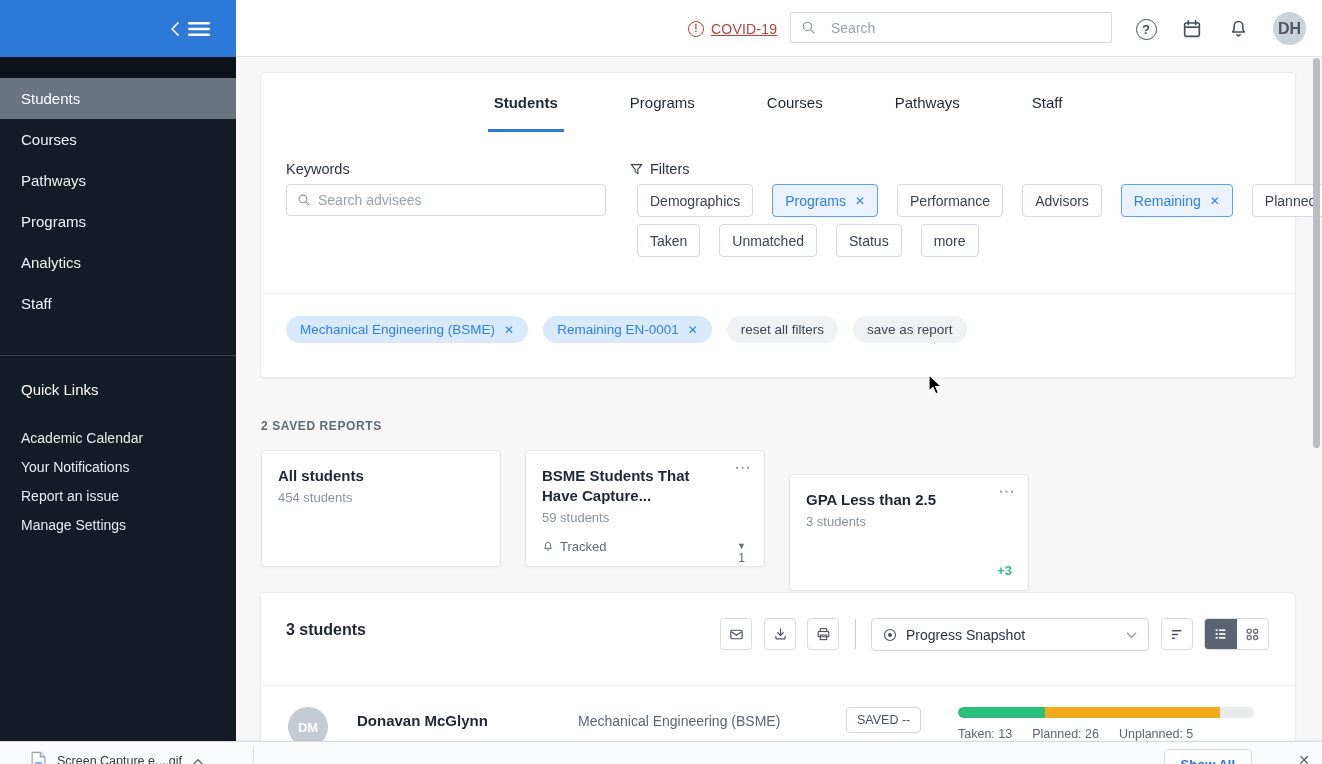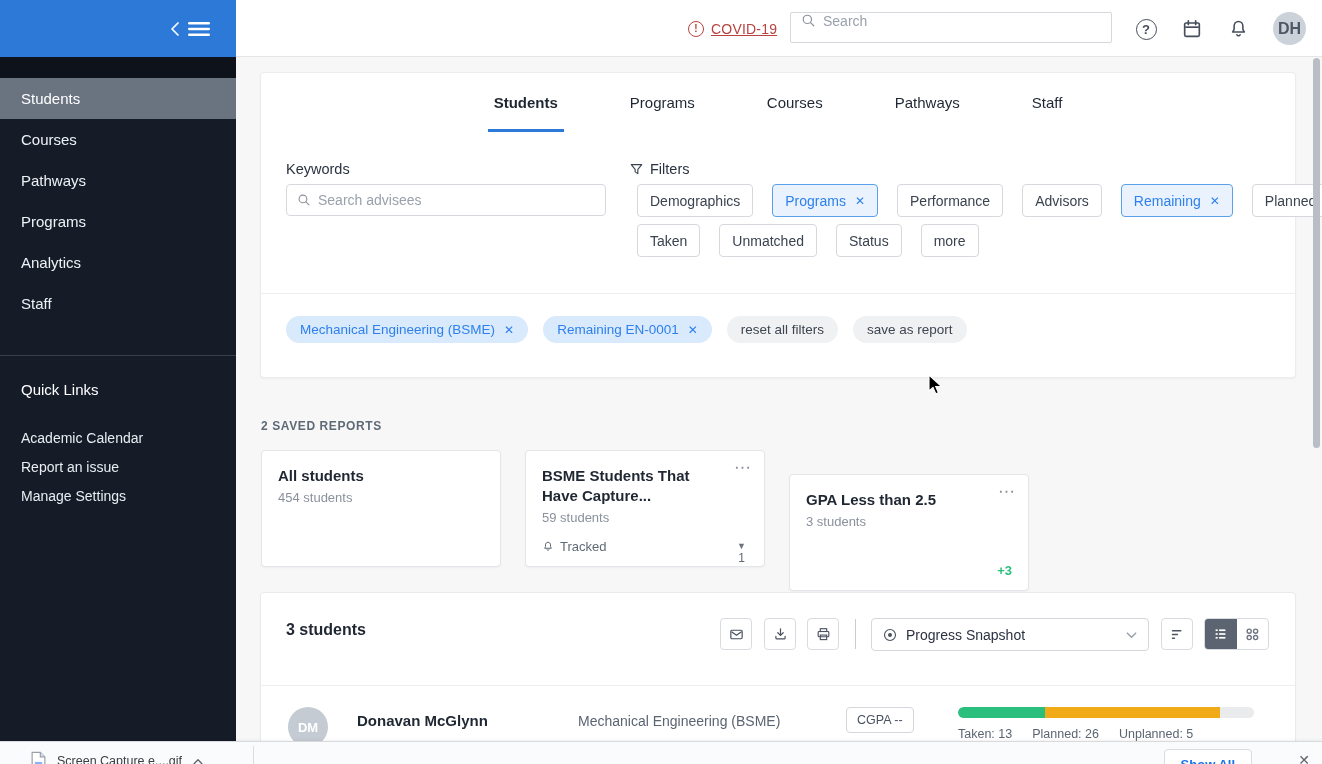--- a/index.html
+++ b/index.html
@@ -16,21 +16,21 @@
   .side-divider { height:1px; background:rgba(255,255,255,0.16); margin-top:31px; }
   .ql-title { padding:25px 0 0 21px; color:#ffffff; font-size:15px; font-weight:500; }
   .ql-link { padding:0 0 0 21px; height:29px; display:flex; align-items:center; color:#e9edf2; font-size:14px; font-weight:500; cursor:pointer; }
   .ql-links { margin-top:25px; }
 
   
   .topbar { position:absolute; left:236px; right:0; top:0; height:57px; background:#ffffff; border-bottom:1px solid #e3e5e9; z-index:4; }
   .covid { position:absolute; left:452px; top:0; height:57px; display:flex; align-items:center; gap:7px; color:#b8433e; font-size:14px; cursor:pointer; }
   .covid .label { text-decoration:underline; font-weight:500; letter-spacing:0.2px; }
   .alert-circle { width:16px; height:16px; border:1.5px solid #b8433e; border-radius:50%; display:flex; align-items:center; justify-content:center; font-size:10px; font-weight:700; color:#b8433e; }
-  .hsearch { position:absolute; left:554px; top:12px; width:322px; height:31px; border:1px solid #d5d8dd; border-radius:2px; background:#fff; display:flex; align-items:flex-start; padding:0 10px; gap:7px; }
+  .hsearch { position:absolute; left:554px; top:12px; width:322px; height:31px; border:1px solid #d5d8dd; border-radius:2px; background:#fff; display:flex; align-items:center; padding:0 10px; gap:15px; }
   .hsearch input { border:none; outline:none; flex:1; font-size:14px; color:#2a3240; font-family:"Liberation Sans", sans-serif; background:transparent; }
   .hsearch input::placeholder { color:#9aa1ac; }
   .hicon { position:absolute; top:17px; width:24px; height:24px; color:#454d59; cursor:pointer; display:flex; align-items:center; justify-content:center; }
   .help-circle { width:21px; height:21px; border:1.8px solid #454d59; border-radius:50%; display:flex; align-items:center; justify-content:center; font-size:13px; font-weight:700; color:#454d59; }
   .avatar { position:absolute; left:1037px; top:12px; width:33px; height:33px; border-radius:50%; background:#ccd2d9; color:#4e5764; font-size:16px; font-weight:700; display:flex; align-items:center; justify-content:center; cursor:pointer; }
 
   
   .filter-card { position:absolute; left:260px; top:72px; width:1036px; height:306px; background:#fff; border:1px solid #ececee; border-radius:4px; box-shadow:0 1px 2px rgba(20,30,40,0.05); z-index:1; }
   .tabs { height:59px; display:flex; justify-content:center; }
   .tab { margin:0 30px; padding:0 6px; display:flex; align-items:center; font-size:15px; color:#1f2733; font-weight:500; cursor:pointer; border-bottom:3px solid transparent; padding-top:3px; }
@@ -120,20 +120,21 @@
     <div class="nav-item active">Students</div>
     <div class="nav-item">Courses</div>
     <div class="nav-item">Pathways</div>
     <div class="nav-item">Programs</div>
     <div class="nav-item">Analytics</div>
     <div class="nav-item">Staff</div>
     <div class="side-divider"></div>
     <div class="ql-title">Quick Links</div>
     <div class="ql-links">
       <div class="ql-link">Academic Calendar</div>
+      <div class="ql-link">Your Notifications</div>
       <div class="ql-link">Report an issue</div>
       <div class="ql-link">Manage Settings</div>
     </div>
   </div>
 
   <div class="topbar">
     <div class="covid">
       <span class="alert-circle">!</span>
       <span class="label">COVID-19</span>
     </div>
@@ -372,21 +373,21 @@
         </span>
       </div>
     </div>
 
     <div class="row-sep"></div>
 
     <div>
       <div class="stu-avatar">DM</div>
       <div class="stu-name">Donavan McGlynn</div>
       <div class="stu-program">Mechanical Engineering (BSME)</div>
-      <div class="cgpa">CGPA --</div>
+      <div class="cgpa">SAVED --</div>
       <div class="progress">
         <div class="seg-taken" style="width: 29.5455%;"></div>
         <div class="seg-planned" style="width: 59.0909%;"></div>
       </div>
       <div class="progress-labels">
         <span>Taken: 13</span>
         <span>Planned: 26</span>
         <span>Unplanned: 5</span>
       </div>
     </div>

